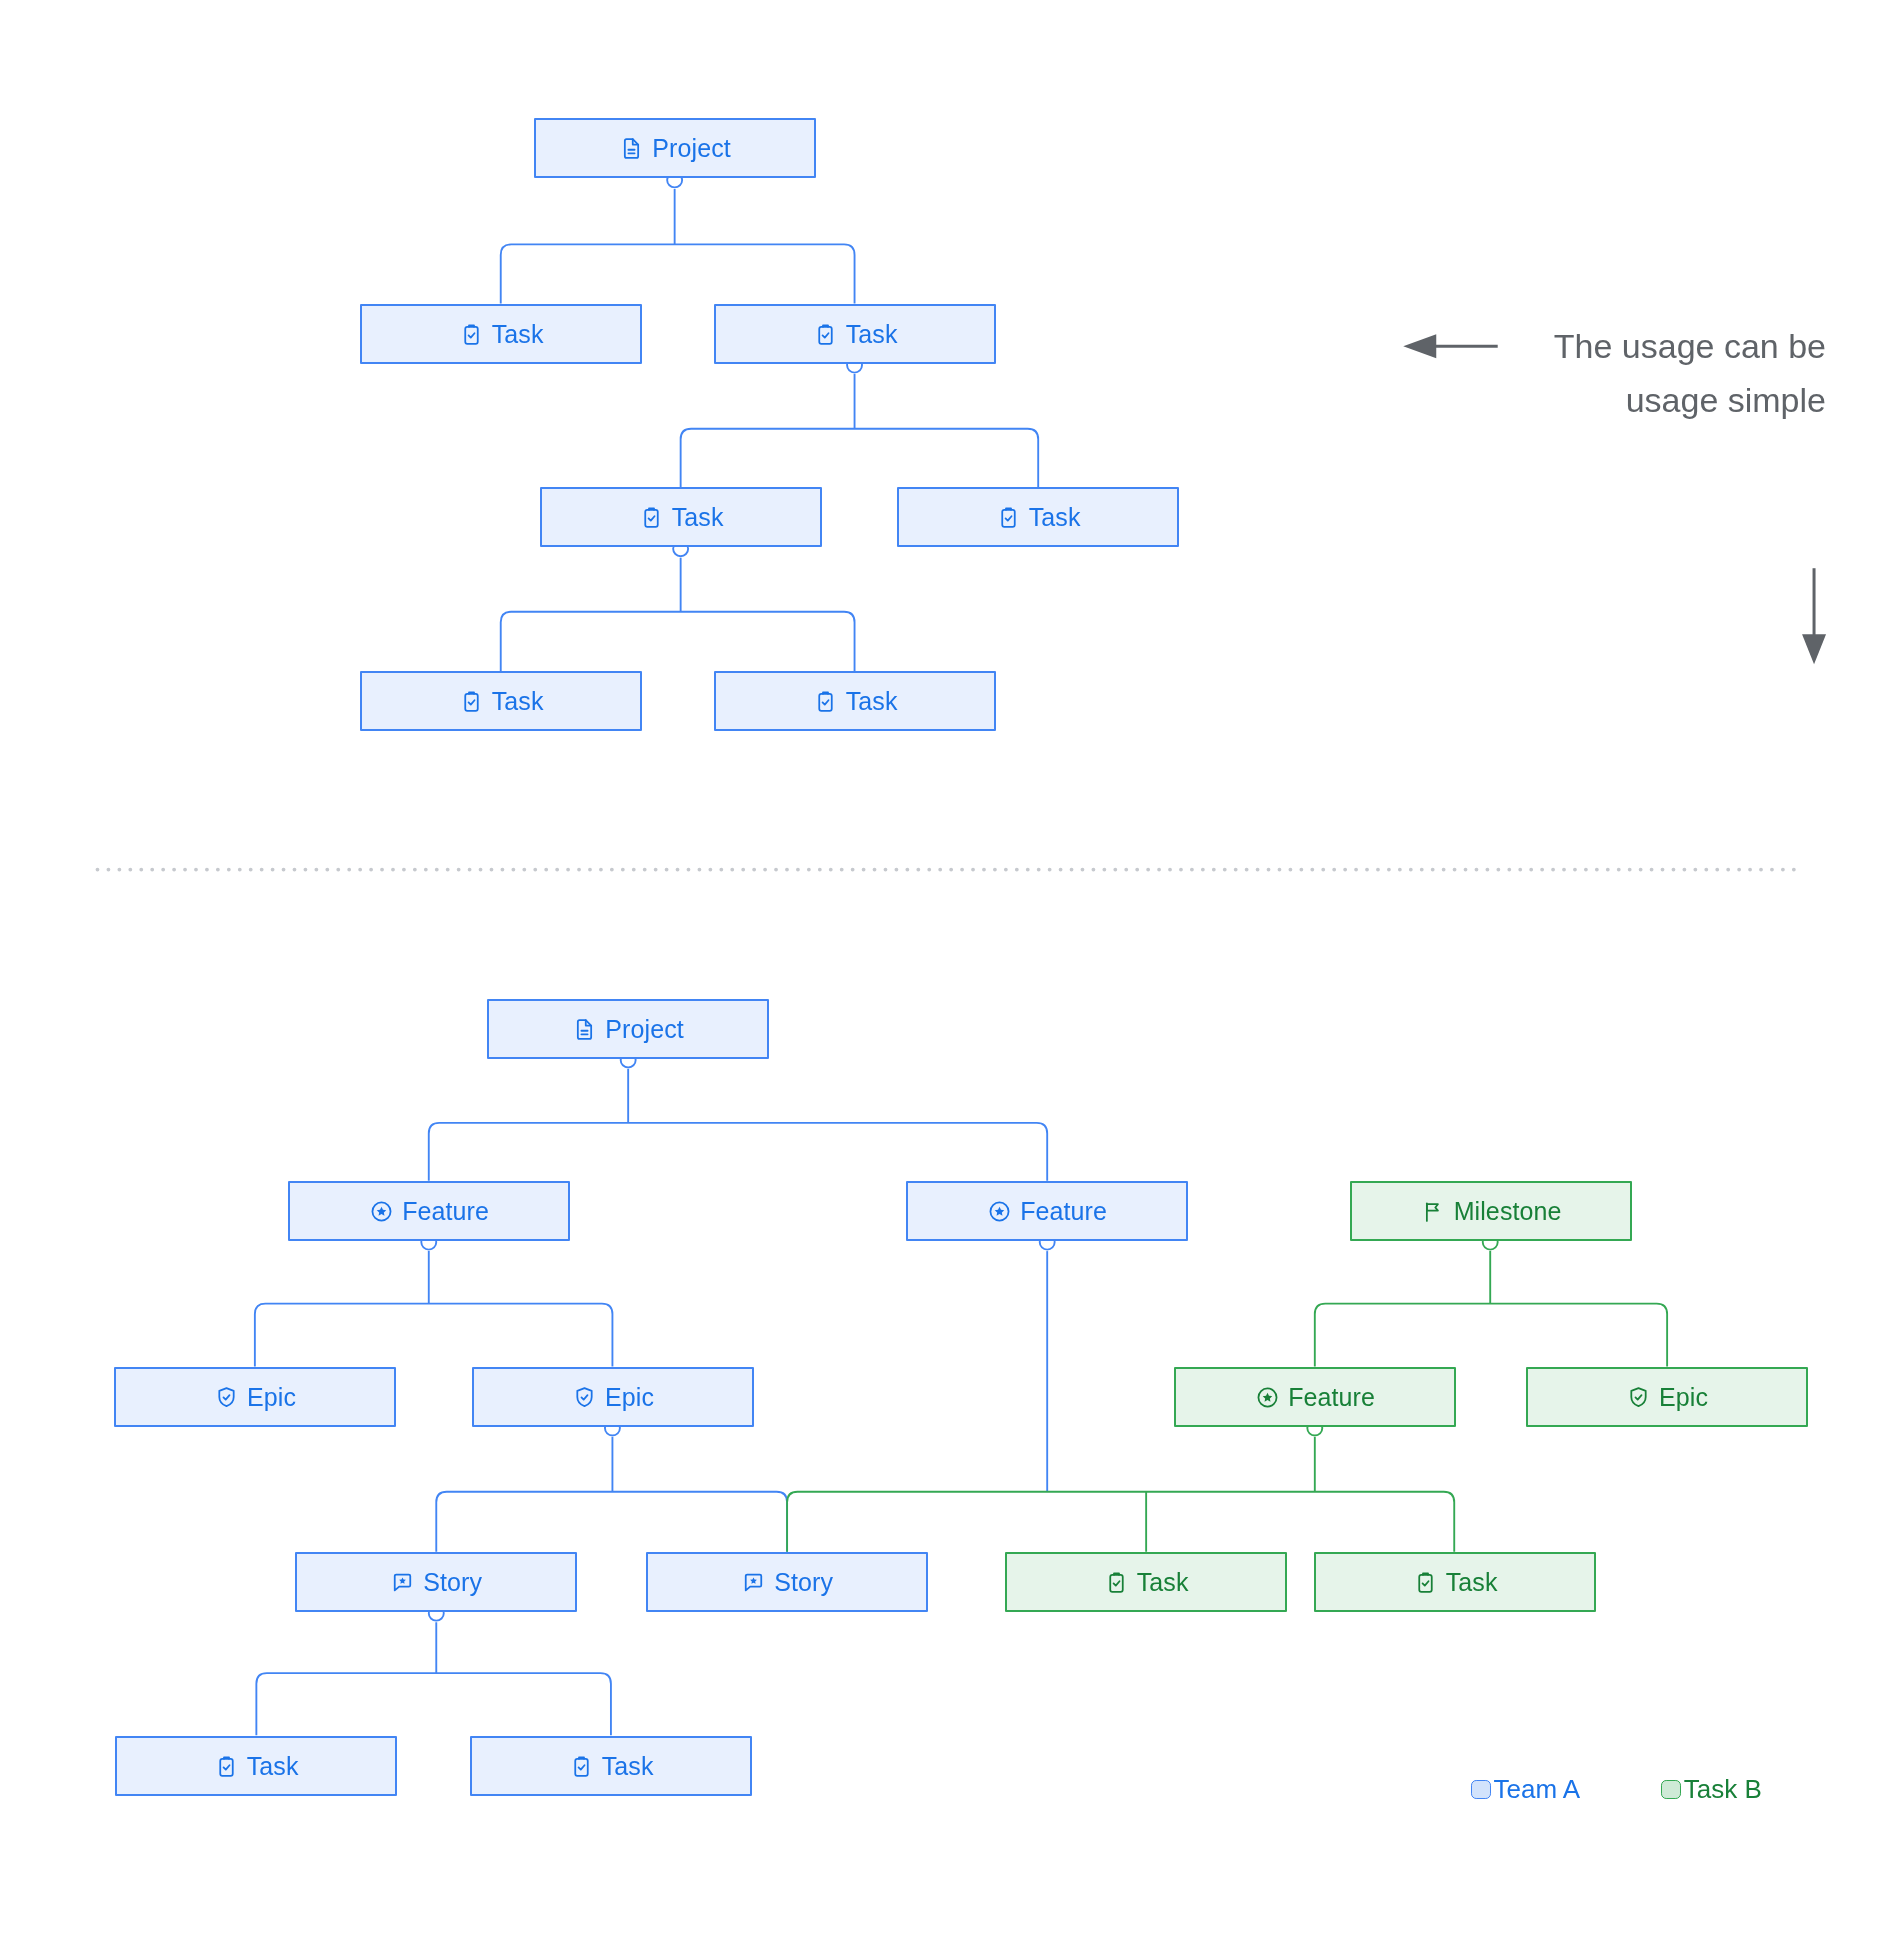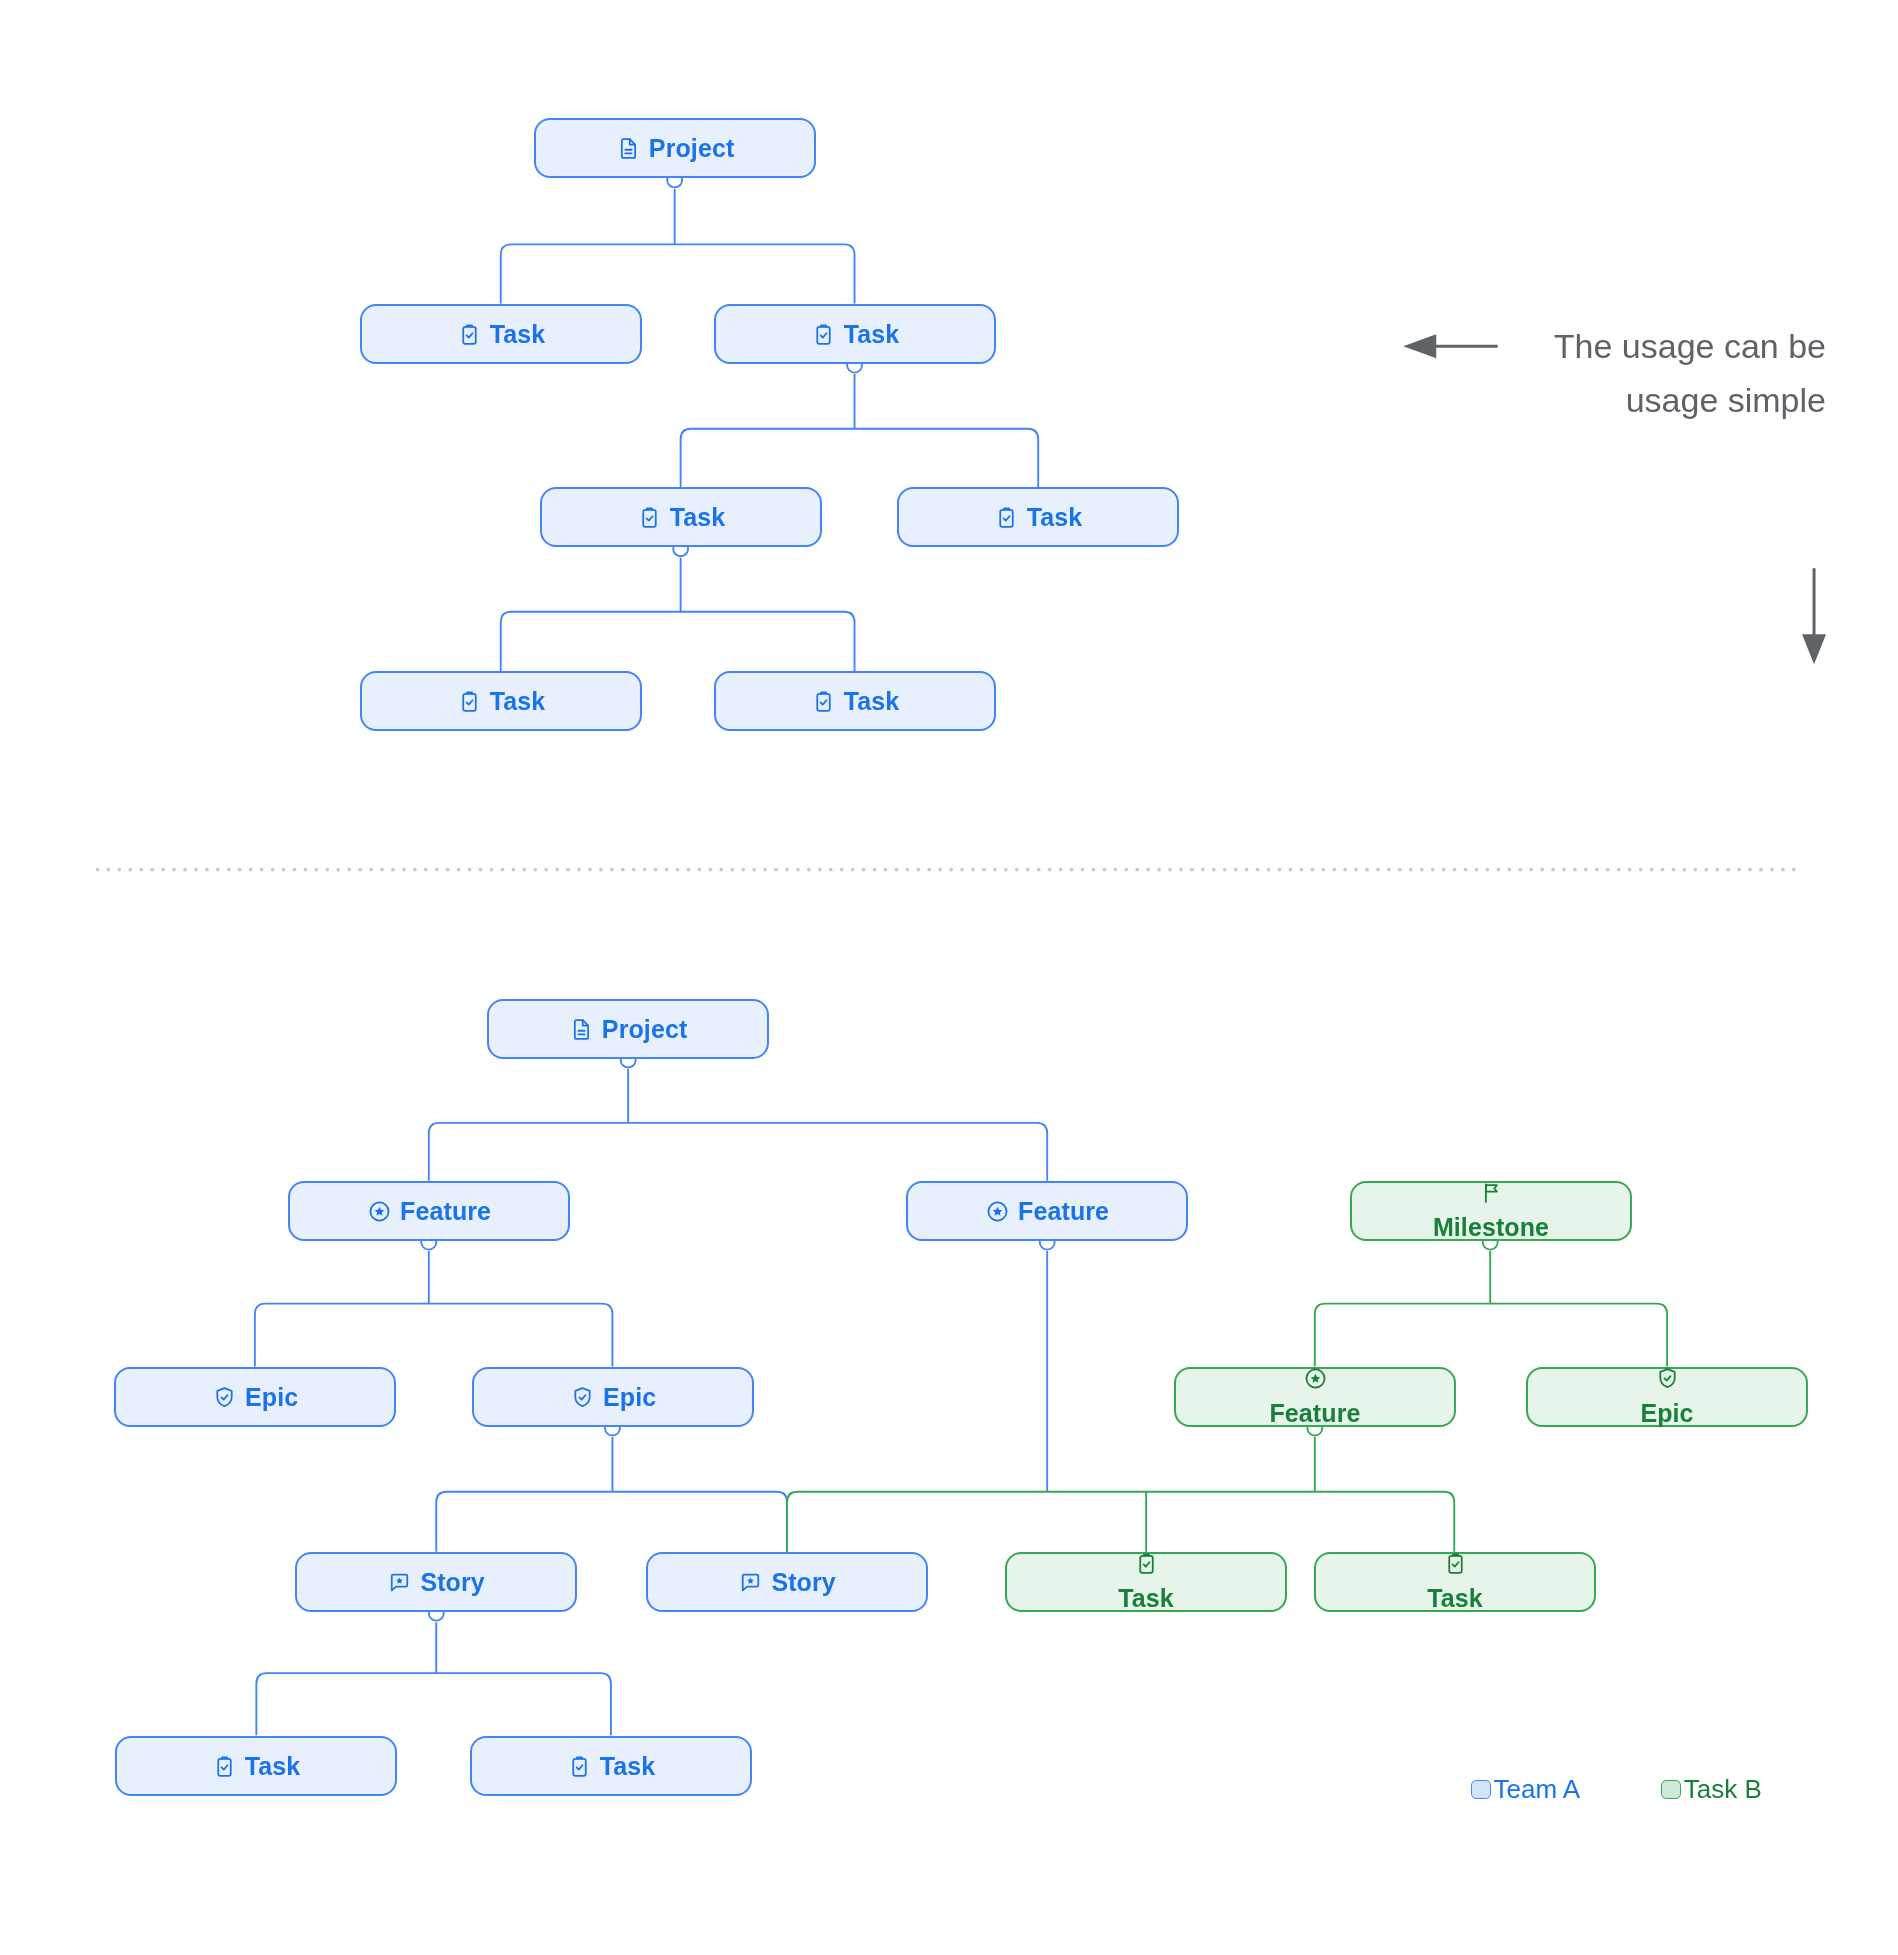--- a/index.html
+++ b/index.html
@@ -10,26 +10,26 @@
   #diagram-canvas{position:absolute;left:0;top:0;width:1898px;height:1955px;}
   #edge-layer{position:absolute;left:0;top:0;}
   .edge{fill:none;stroke-width:2.5px;}
   .edge.A{stroke:var(--team_a_line);}
   .edge.B{stroke:var(--team_b_line);}
   .port{fill:#ffffff;stroke-width:2.5px;}
   .port.A{stroke:var(--team_a_line);}
   .port.B{stroke:var(--team_b_line);}
   #nodes-layer{position:absolute;left:0;top:0;width:100%;height:100%;}
   .node{
-    position:absolute;box-sizing:border-box;border:2.2px solid;border-radius:16px;
+    position:absolute;box-sizing:border-box;border:2.2px solid;border-radius:1px;
     display:flex;align-items:center;justify-content:center;gap:8.2px;
-    font-size:25px;font-weight:700;letter-spacing:0.1px;
+    font-size:25px;font-weight:400;letter-spacing:0.1px;
   }
   .node.A{background:var(--team_a_fill);border-color:var(--team_a_line);color:var(--team_a_text);}
-  .node.B{background:var(--team_b_fill);border-color:var(--team_b_line);color:var(--team_b_text);flex-direction:column;}
+  .node.B{background:var(--team_b_fill);border-color:var(--team_b_line);color:var(--team_b_text);}
   .node .icon{display:flex;align-items:center;}
   .node .icon svg{width:25px;height:25px;stroke:currentColor;fill:none;stroke-width:1.7;stroke-linecap:round;stroke-linejoin:round;}
   .node .icon svg .fill{fill:currentColor;stroke:none;}
   .annotation{
     position:absolute;right:72px;top:319px;text-align:right;
     color:var(--annotation_text);font-size:34px;line-height:54px;font-weight:400;
   }
   .annotation .block + .block{margin-top:12px;}
   .legend{position:absolute;left:1471px;top:1774px;display:flex;align-items:center;gap:81px;}
   .legend-item{display:flex;align-items:center;gap:3px;}

